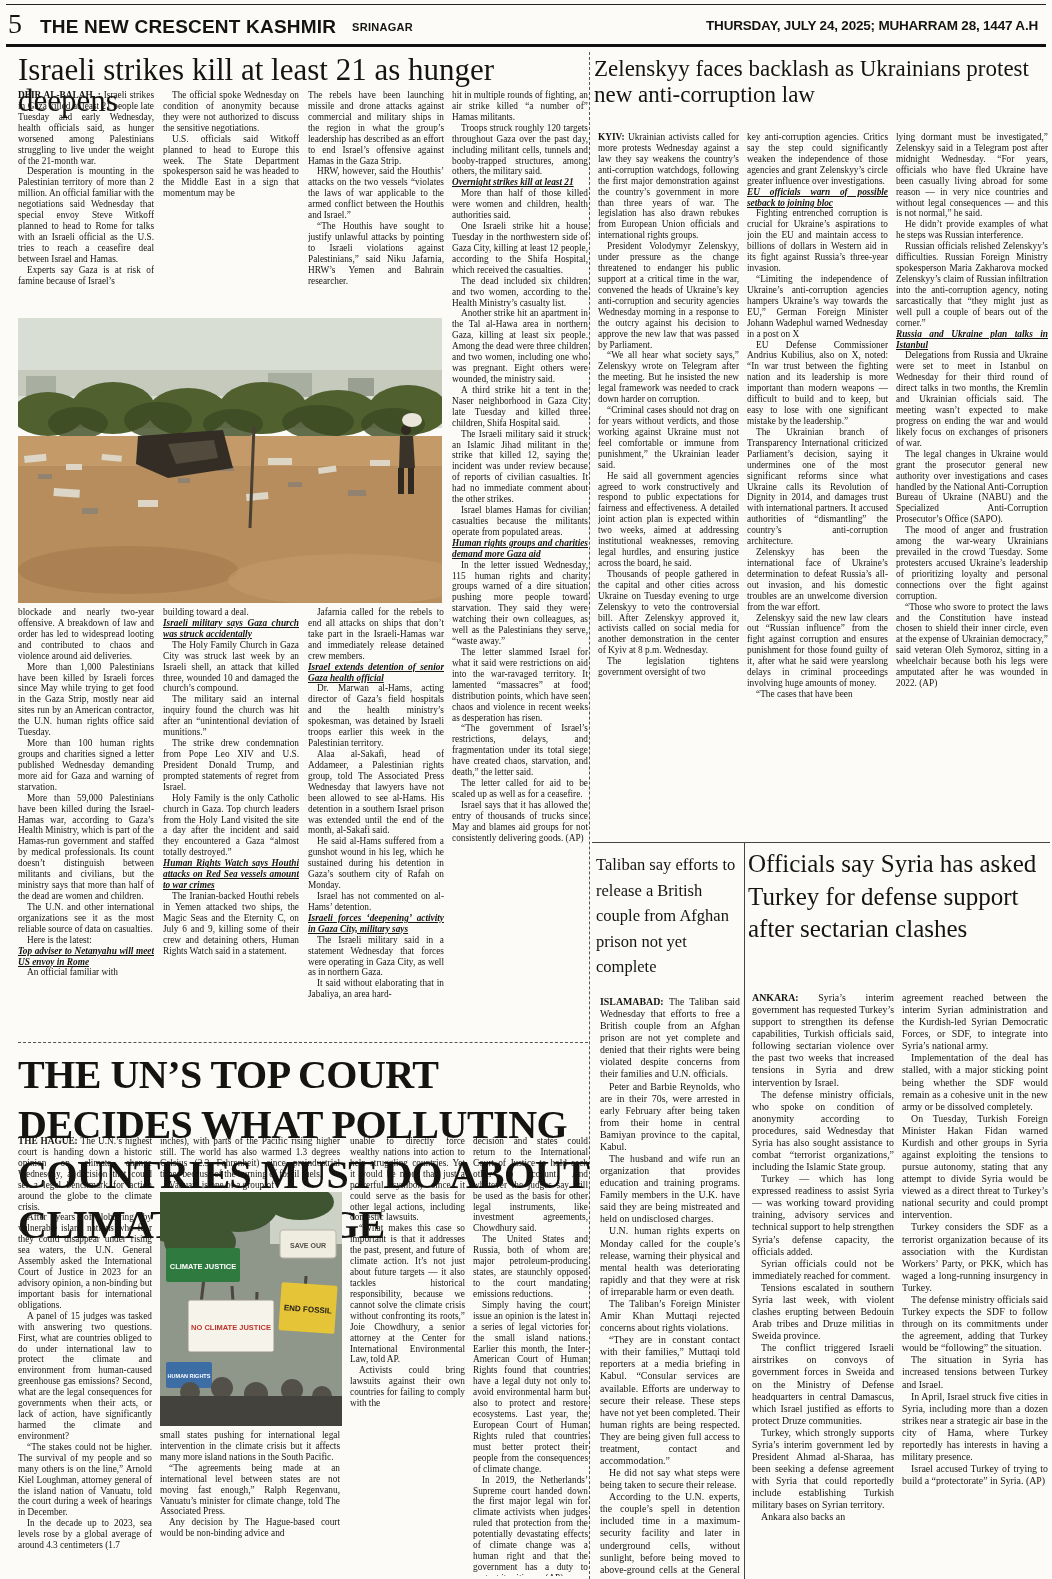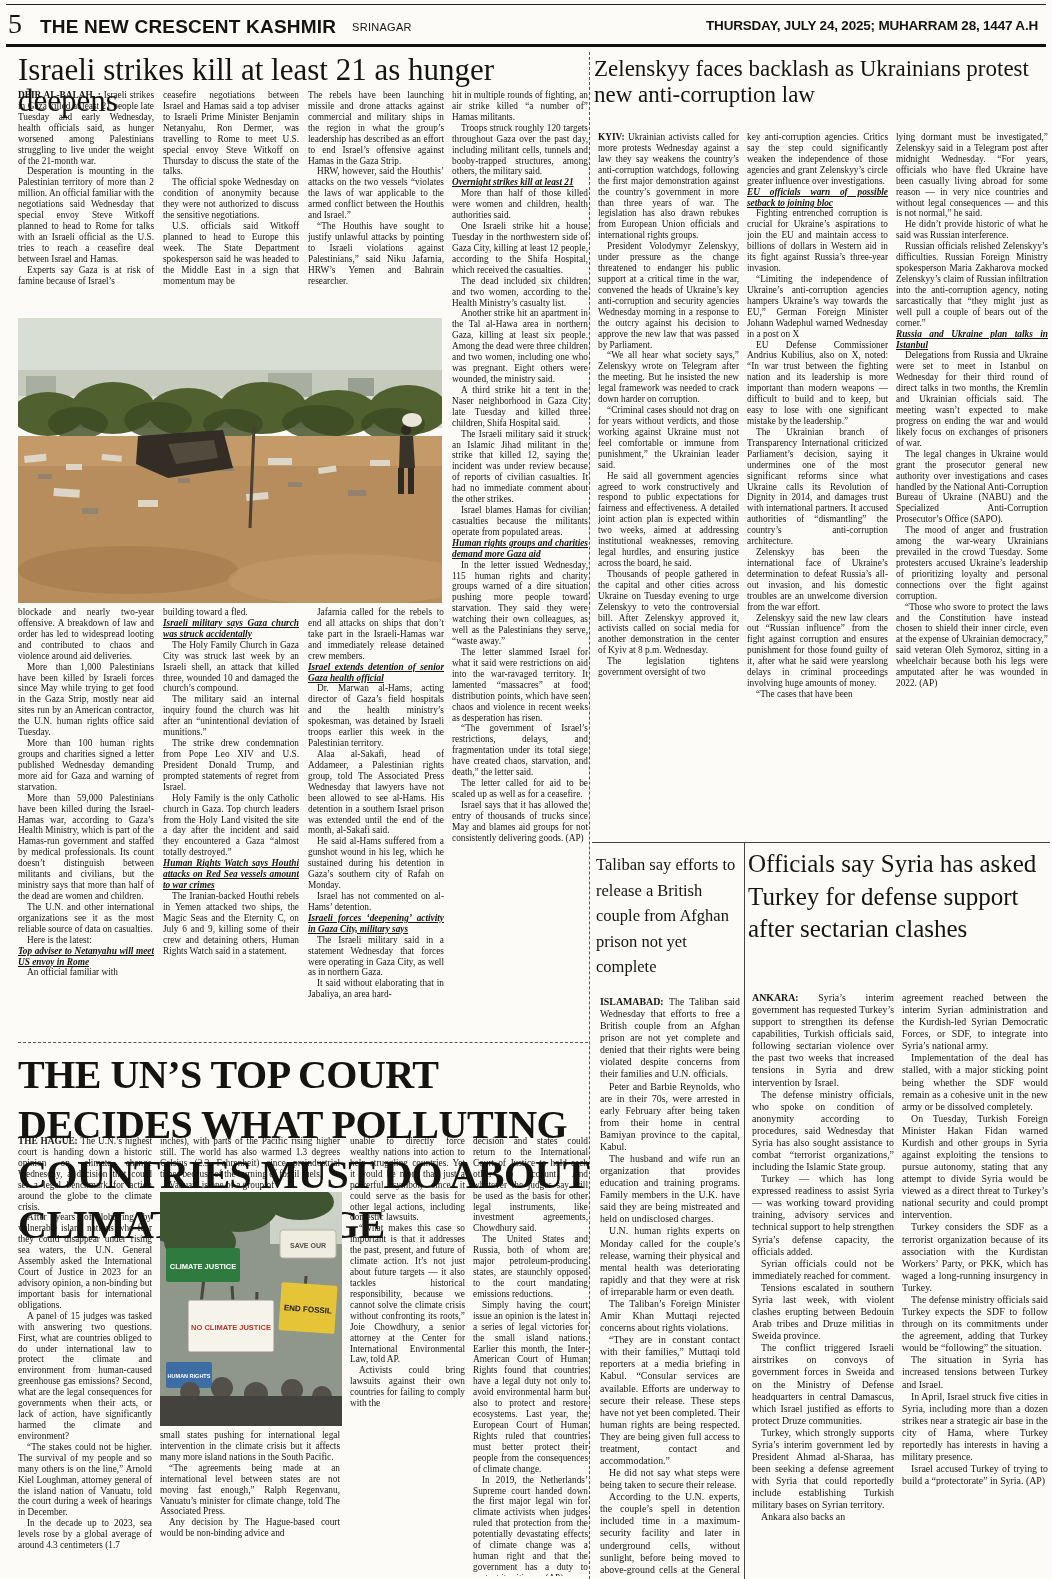--- a/index.html
+++ b/index.html
@@ -5,21 +5,21 @@
   html,body{margin:0;padding:0;background:#e9e7e2;}
   .page{position:relative;width:1052px;height:1579px;background:#fcfbf8;color:#161412;
         font-family:"Liberation Serif",serif;overflow:hidden;margin:0 auto;}
   
   .topline{position:absolute;left:6px;top:4px;width:1040px;border-top:1.5px solid #222;}
   .thickline{position:absolute;left:6px;top:44px;width:1040px;border-top:3px solid #111;}
   .pgnum{position:absolute;left:8px;top:8px;font-size:28px;font-family:"Liberation Serif",serif;}
   .masthead{position:absolute;left:40px;top:16px;font-family:"Liberation Sans",sans-serif;
             font-weight:bold;font-size:19px;letter-spacing:.2px;}
   .city{position:absolute;left:352px;top:21px;font-family:"Liberation Sans",sans-serif;
-        font-weight:normal;font-size:11px;letter-spacing:.3px;}
+        font-weight:bold;font-size:11px;letter-spacing:.3px;}
   .dateline{position:absolute;right:14px;top:18px;font-family:"Liberation Sans",sans-serif;
             font-weight:bold;font-size:13.5px;letter-spacing:-.2px;}
   
   .vdash{position:absolute;border-left:1px dashed #555;}
   .hdash{position:absolute;border-top:1px dashed #555;}
   .hsolid{position:absolute;border-top:1px solid #444;}
   .vsolid{position:absolute;border-left:1px solid #444;}
   
   .hl{position:absolute;text-align:left;margin:0;font-weight:400;}
   .hl-gaza{left:18px;top:54px;width:570px;font-size:31px;line-height:1.0;}
@@ -56,41 +56,40 @@
   <div class="hsolid" style="left:592px;top:842px;width:458px;"></div>
   <div class="vsolid" style="left:744px;top:842px;height:737px;"></div>
 
   <h1 class="hl hl-gaza">Israeli strikes kill at least 21 as hunger deepens</h1>
   <div class="colblock" style="left:18px;top:90px;width:136px;height:226px;">
       <p class="para lead"><strong>DEIR AL-BALAH, : </strong>Israeli strikes in Gaza killed at least 21 people late Tuesday and early Wednesday, health officials said, as hunger worsened among Palestinians struggling to live under the weight of the 21-month war.</p>
       <p class="para">Desperation is mounting in the Palestinian territory of more than 2 million. An official familiar with the negotiations said Wednesday that special envoy Steve Witkoff planned to head to Rome for talks with an Israeli official as the U.S. tries to reach a ceasefire deal between Israel and Hamas.</p>
       <p class="para">Experts say Gaza is at risk of famine because of Israel’s</p>
     </div>
   <div class="colblock" style="left:163px;top:90px;width:136px;height:226px;">
-      <p class="para noind">ceasefire negotiations between Israel and Hamas said a top adviser to Israeli Prime Minister Benjamin Netanyahu, Ron Dermer, was travelling to Rome to meet U.S. special envoy Steve Witkoff on Thursday to discuss the state of the talks.</p>
       <p class="para">The official spoke Wednesday on condition of anonymity because they were not authorized to discuss the sensitive negotiations.</p>
       <p class="para">U.S. officials said Witkoff planned to head to Europe this week. The State Department spokesperson said he was headed to the Middle East in a sign that momentum may be</p>
     </div>
   <div class="colblock" style="left:308px;top:90px;width:136px;height:226px;">
       <p class="para noind">The rebels have been launching missile and drone attacks against commercial and military ships in the region in what the group’s leadership has described as an effort to end Israel’s offensive against Hamas in the Gaza Strip.</p>
       <p class="para">HRW, however, said the Houthis’ attacks on the two vessels “violates the laws of war applicable to the armed conflict between the Houthis and Israel.”</p>
       <p class="para">“The Houthis have sought to justify unlawful attacks by pointing to Israeli violations against Palestinians,” said Niku Jafarnia, HRW’s Yemen and Bahrain researcher.</p>
     </div>
   <div class="colblock" style="left:18px;top:607px;width:136px;height:412px;">
       <p class="para noind">blockade and nearly two-year offensive. A breakdown of law and order has led to widespread looting and contributed to chaos and violence around aid deliveries.</p>
       <p class="para">More than 1,000 Palestinians have been killed by Israeli forces since May while trying to get food in the Gaza Strip, mostly near aid sites run by an American contractor, the U.N. human rights office said Tuesday.</p>
       <p class="para">More than 100 human rights groups and charities signed a letter published Wednesday demanding more aid for Gaza and warning of starvation.</p>
       <p class="para">More than 59,000 Palestinians have been killed during the Israel-Hamas war, according to Gaza’s Health Ministry, which is part of the Hamas-run government and staffed by medical professionals. Its count doesn’t distinguish between militants and civilians, but the ministry says that more than half of the dead are women and children.</p>
       <p class="para">The U.N. and other international organizations see it as the most reliable source of data on casualties.</p>
       <p class="para">Here is the latest:</p>
       <div class="subhead">Top adviser to Netanyahu will meet US envoy in Rome</div>
       <p class="para">An official familiar with</p>
     </div>
   <div class="colblock" style="left:163px;top:607px;width:136px;height:412px;">
-      <p class="para noind">building toward a fled.</p>
+      <p class="para noind">building toward a deal.</p>
       <div class="subhead">Israeli military says Gaza church was struck accidentally</div>
       <p class="para">The Holy Family Church in Gaza City was struck last week by an Israeli shell, an attack that killed three, wounded 10 and damaged the church’s compound.</p>
       <p class="para">The military said an internal inquiry found the church was hit after an “unintentional deviation of munitions.”</p>
       <p class="para">The strike drew condemnation from Pope Leo XIV and U.S. President Donald Trump, and prompted statements of regret from Israel.</p>
       <p class="para">Holy Family is the only Catholic church in Gaza. Top church leaders from the Holy Land visited the site a day after the incident and said they encountered a Gaza “almost totally destroyed.”</p>
       <div class="subhead">Human Rights Watch says Houthi attacks on Red Sea vessels amount to war crimes</div>
       <p class="para">The Iranian-backed Houthi rebels in Yemen attacked two ships, the Magic Seas and the Eternity C, on July 6 and 9, killing some of their crew and detaining others, Human Rights Watch said in a statement.</p>
     </div>
   <div class="colblock" style="left:308px;top:607px;width:136px;height:412px;">
       <p class="para">Jafarnia called for the rebels to end all attacks on ships that don’t take part in the Israeli-Hamas war and immediately release detained crew members.</p>
@@ -197,21 +196,21 @@
       <p class="para">Fighting entrenched corruption is crucial for Ukraine’s aspirations to join the EU and maintain access to billions of dollars in Western aid in its fight against Russia’s three-year invasion.</p>
       <p class="para">“Limiting the independence of Ukraine’s anti-corruption agencies hampers Ukraine’s way towards the EU,” German Foreign Minister Johann Wadephul warned Wednesday in a post on X</p>
       <p class="para">EU Defense Commissioner Andrius Kubilius, also on X, noted: “In war trust between the fighting nation and its leadership is more important than modern weapons — difficult to build and to keep, but easy to lose with one significant mistake by the leadership.”</p>
       <p class="para">The Ukrainian branch of Transparency International criticized Parliament’s decision, saying it undermines one of the most significant reforms since what Ukraine calls its Revolution of Dignity in 2014, and damages trust with international partners. It accused authorities of “dismantling” the country’s anti-corruption architecture.</p>
       <p class="para">Zelenskyy has been the international face of Ukraine’s determination to defeat Russia’s all-out invasion, and his domestic troubles are an unwelcome diversion from the war effort.</p>
       <p class="para">Zelenskyy said the new law clears out “Russian influence” from the fight against corruption and ensures punishment for those found guilty of it, after what he said were yearslong delays in criminal proceedings involving huge amounts of money.</p>
       <p class="para">“The cases that have been</p>
     </div>
   <div class="colblock" style="left:896px;top:132px;width:152px;height:706px;">
       <p class="para noind">lying dormant must be investigated,” Zelenskyy said in a Telegram post after midnight Wednesday. “For years, officials who have fled Ukraine have been casually living abroad for some reason — in very nice countries and without legal consequences — and this is not normal,” he said.</p>
-      <p class="para">He didn’t provide historic of what he said was Russian interference.</p>
+      <p class="para">He didn’t provide examples of what he steps was Russian interference.</p>
       <p class="para">Russian officials relished Zelenskyy’s difficulties. Russian Foreign Ministry spokesperson Maria Zakharova mocked Zelenskyy’s claim of Russian infiltration into the anti-corruption agency, noting sarcastically that “they might just as well pull a couple of bears out of the corner.”</p>
       <div class="subhead">Russia and Ukraine plan talks in Istanbul</div>
       <p class="para">Delegations from Russia and Ukraine were set to meet in Istanbul on Wednesday for their third round of direct talks in two months, the Kremlin and Ukrainian officials said. The meeting wasn’t expected to make progress on ending the war and would likely focus on exchanges of prisoners of war.</p>
       <p class="para">The legal changes in Ukraine would grant the prosecutor general new authority over investigations and cases handled by the National Anti-Corruption Bureau of Ukraine (NABU) and the Specialized Anti-Corruption Prosecutor’s Office (SAPO).</p>
       <p class="para">The mood of anger and frustration among the war-weary Ukrainians prevailed in the crowd Tuesday. Some protesters accused Ukraine’s leadership of prioritizing loyalty and personal connections over the fight against corruption.</p>
       <p class="para">“Those who swore to protect the laws and the Constitution have instead chosen to shield their inner circle, even at the expense of Ukrainian democracy,” said veteran Oleh Symoroz, sitting in a wheelchair because both his legs were amputated after he was wounded in 2022. (AP)</p>
     </div>
 
   <h1 class="hl hl-climate">
     <span>THE UN’S TOP COURT DECIDES WHAT POLLUTING</span><br>

